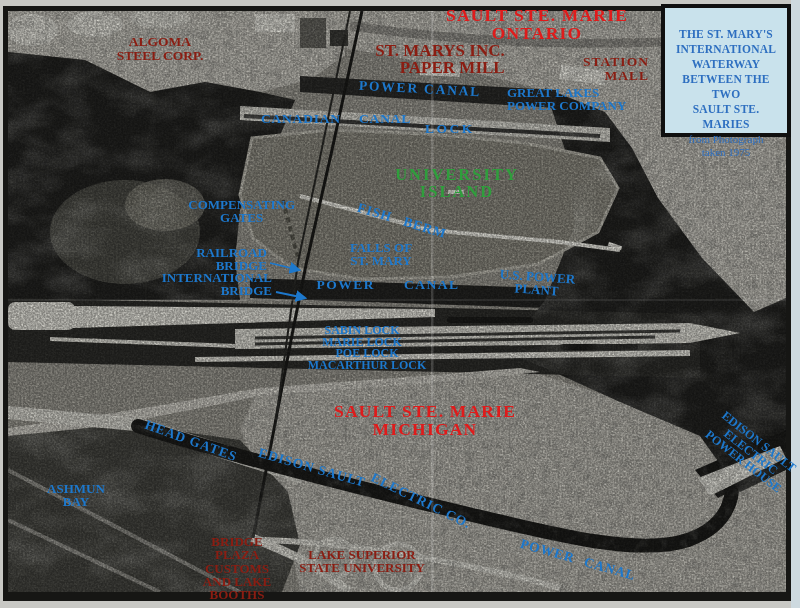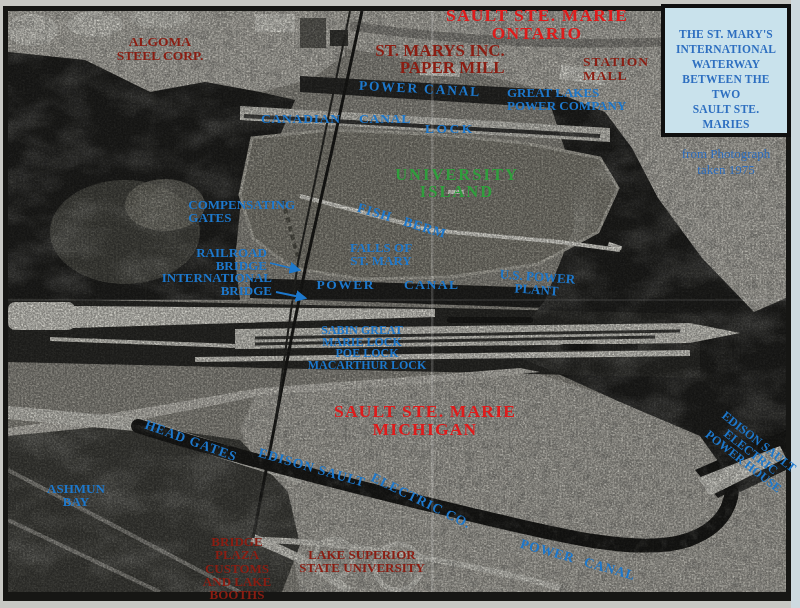--- a/index.html
+++ b/index.html
@@ -12,21 +12,21 @@
   #label-layer{position:absolute;left:0;top:0;width:800px;height:608px;pointer-events:none;}
   .map-label{position:absolute;font-weight:bold;line-height:1.02;white-space:nowrap;}
   .map-label.blue{color:var(--label-blue);}
   .map-label.red{color:var(--label-red-bright);}
   .map-label.maroon{color:var(--label-red-dark);}
   .map-label.green{color:var(--label-green);}
   #info-box{position:absolute;left:661px;top:4px;width:130px;height:133px;background:var(--info-bg);
             border:4px solid #101010;box-sizing:border-box;text-align:center;color:var(--info-text);
             padding-top:19px;}
   #info-box .t{font-weight:bold;font-size:11.5px;line-height:1.3;letter-spacing:.2px;}
-  #info-box .s{font-size:13px;line-height:1.25;margin-top:14px;}
+  #info-box .s{font-size:11px;line-height:1.25;margin-top:1px;}
 </style>
 </head>
 <body>
 
 <div id="canvas">
   <div id="right-margin"></div>
   <div id="photo-frame">
     <div id="photo" style="left:5px;top:5px;">
       <svg viewBox="8 11 778 581" preserveAspectRatio="none">
         <defs>
@@ -169,42 +169,42 @@
         <div>ONTARIO</div>
       </div>
       <div class="map-label maroon" style="font-size: 13.5px; top: 35px; left: 160px; text-align: center; transform: translateX(-50%); transform-origin: 50% 50%;">
         <div>ALGOMA</div>
         <div>STEEL CORP.</div>
       </div>
       <div class="map-label maroon" style="font-size: 17px; top: 42px; left: 440px; text-align: right; transform: translateX(-50%); transform-origin: 50% 50%;">
         <div>ST. MARYS INC.</div>
         <div>PAPER MILL</div>
       </div>
-      <div class="map-label maroon" style="font-size: 13.5px; top: 55px; letter-spacing: 1px; left: 616px; text-align: left; transform: translateX(-50%); transform-origin: 50% 50%;">
+      <div class="map-label maroon" style="font-size: 13.5px; top: 55px; letter-spacing: 1px; left: 616px; text-align: right; transform: translateX(-50%); transform-origin: 50% 50%;">
         <div>STATION</div>
         <div>MALL</div>
       </div>
       <div class="map-label blue" style="font-size: 13.5px; top: 82px; letter-spacing: 1.8px; left: 420px; text-align: center; transform: translateX(-50%) rotate(3deg); transform-origin: 50% 50%;">
         <div>POWER CANAL</div>
       </div>
       <div class="map-label blue" style="font-size: 13px; top: 86px; left: 507px;">
         <div>GREAT LAKES</div>
         <div>POWER COMPANY</div>
       </div>
       <div class="map-label blue" style="font-size: 13.5px; top: 112px; letter-spacing: 0.8px; word-spacing: 14px; left: 336px; text-align: center; transform: translateX(-50%); transform-origin: 50% 50%;">
         <div>CANADIAN CANAL</div>
       </div>
       <div class="map-label blue" style="font-size: 13.5px; top: 122px; letter-spacing: 2.5px; left: 450px; text-align: center; transform: translateX(-50%); transform-origin: 50% 50%;">
         <div>LOCK</div>
       </div>
       <div class="map-label green" style="font-size: 16.5px; top: 167px; letter-spacing: 2px; left: 457px; text-align: center; transform: translateX(-50%); transform-origin: 50% 50%;">
         <div>UNIVERSITY</div>
         <div>ISLAND</div>
       </div>
-      <div class="map-label blue" style="font-size: 13px; top: 198px; right: 505px; text-align: left;">
+      <div class="map-label blue" style="font-size: 13px; top: 198px; right: 505px; text-align: center;">
         <div>COMPENSATING</div>
         <div>GATES</div>
       </div>
       <div class="map-label blue" style="font-size: 13.5px; top: 214px; letter-spacing: 1px; word-spacing: 8px; left: 402px; text-align: center; transform: translateX(-50%) rotate(17deg); transform-origin: 50% 50%;">
         <div>FISH BERM</div>
       </div>
       <div class="map-label blue" style="font-size: 13px; top: 241px; left: 381px; text-align: center; transform: translateX(-50%); transform-origin: 50% 50%;">
         <div>FALLS OF</div>
         <div>ST. MARY</div>
       </div>
@@ -217,21 +217,21 @@
         <div>BRIDGE</div>
       </div>
       <div class="map-label blue" style="font-size: 13.5px; top: 278px; letter-spacing: 1.5px; word-spacing: 24px; left: 388px; text-align: center; transform: translateX(-50%); transform-origin: 50% 50%;">
         <div>POWER CANAL</div>
       </div>
       <div class="map-label blue" style="font-size: 13px; top: 270px; left: 537px; text-align: center; transform: translateX(-50%) rotate(4deg); transform-origin: 50% 50%;">
         <div>U.S. POWER</div>
         <div>PLANT</div>
       </div>
       <div class="map-label blue" style="font-size: 12px; top: 324px; left: 362px; text-align: center; transform: translateX(-50%); transform-origin: 50% 50%;">
-        <div>SABIN GREAT</div>
+        <div>SABIN LOCK</div>
         <div>MARIE LOCK</div>
       </div>
       <div class="map-label blue" style="font-size: 12px; top: 347px; left: 367px; text-align: center; transform: translateX(-50%); transform-origin: 50% 50%;">
         <div>POE LOCK</div>
         <div>MACARTHUR LOCK</div>
       </div>
       <div class="map-label red" style="font-size: 17.5px; top: 403px; letter-spacing: 1.2px; left: 425px; text-align: center; transform: translateX(-50%); transform-origin: 50% 50%;">
         <div>SAULT STE. MARIE</div>
         <div>MICHIGAN</div>
       </div>

